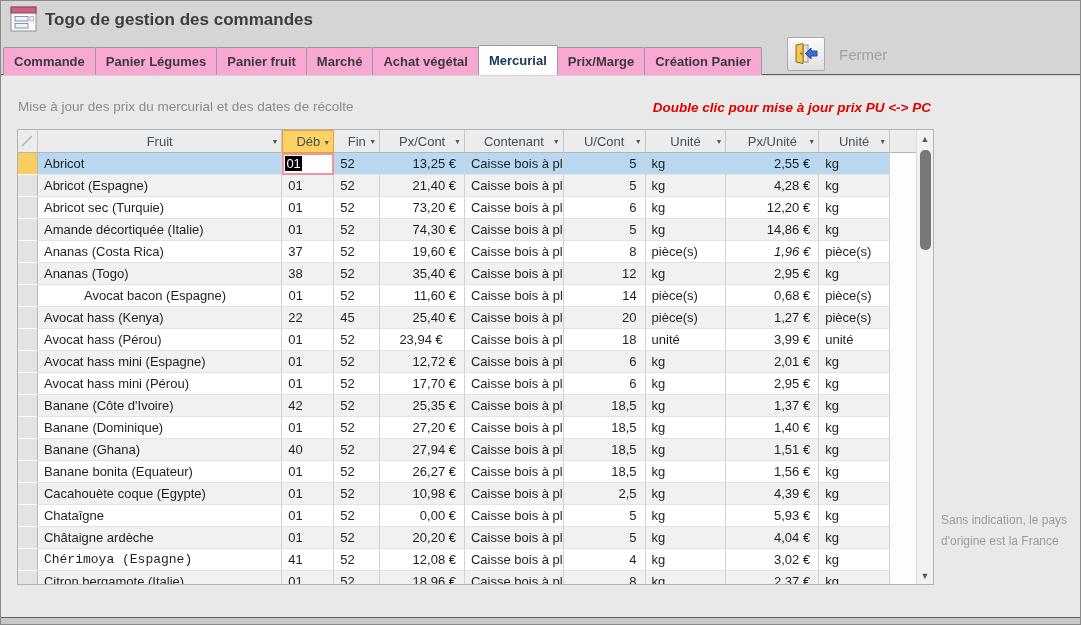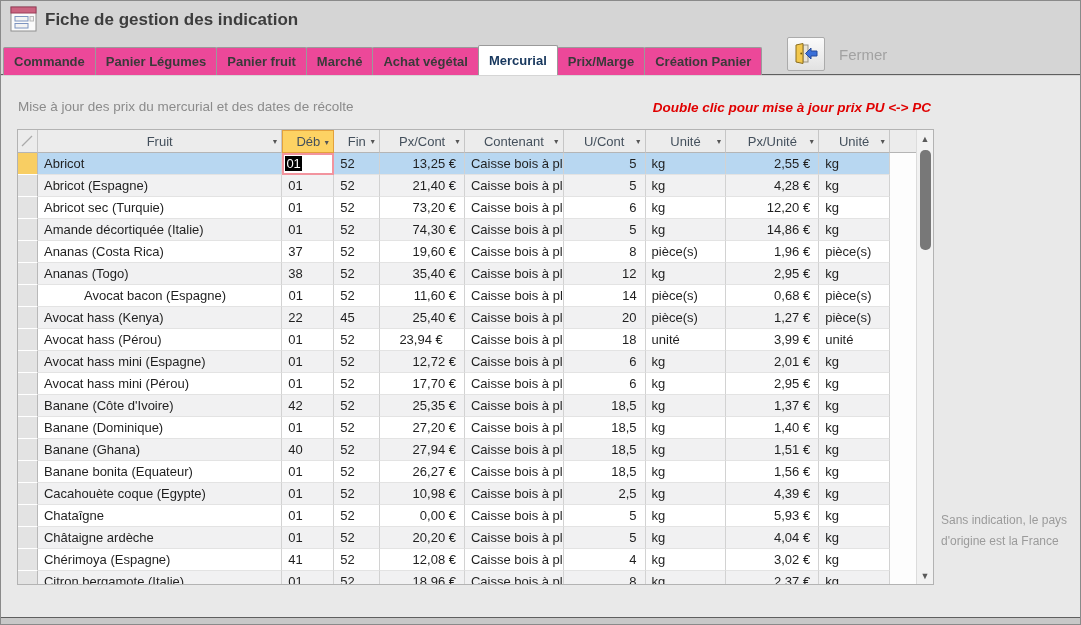--- a/index.html
+++ b/index.html
@@ -11,21 +11,21 @@
   
   .topbar { position:absolute; left:0; top:0; width:100%; height:74px;
             background:#d5d5d5; border-bottom:1px solid #5f5f5f; }
   .form-icon { position:absolute; left:9px; top:5px; }
   .app-title { position:absolute; left:44px; top:9px; font-size:17px; font-weight:bold; color:#3d3d3d; }
   .app-date  { position:absolute; left:568px; top:9px; font-size:17px; font-weight:bold; color:#3d3d3d; }
 
   
   .tabstrip { position:absolute; left:2px; bottom:-1px; display:flex; align-items:flex-end; }
   .tab { height:28px; padding:0 10px; display:flex; align-items:center;
-         background:#ec4899; border:1px solid #9a9a9a; border-bottom:none;
+         background:#f9a8d4; border:1px solid #9a9a9a; border-bottom:none;
          border-radius:2px 2px 0 0; margin-right:-1px;
          font-size:13px; font-weight:bold; color:#3a3a3a; cursor:default; position:relative; }
   .tab.active { background:#ffffff; height:30px; color:#17375d; z-index:3; }
 
   
   .close-btn { position:absolute; left:786px; top:36px; width:38px; height:34px;
                background:linear-gradient(#fbfbfb,#e2e2e2); border:1px solid #ababab;
                border-radius:2px; display:flex; align-items:center; justify-content:center; }
   .close-label { position:absolute; left:838px; top:45px; font-size:15px; color:#a2a2a2; }
 
@@ -85,21 +85,21 @@
   <div class="topbar">
     <span class="form-icon">
       <svg width="27" height="26" viewBox="0 0 27 26">
         <rect x="1" y="1" width="25" height="24" fill="#fbfbfb" stroke="#8f8f8f"></rect>
         <rect x="1" y="1" width="25" height="6" fill="#ca6480" stroke="#9c3c58"></rect>
         <rect x="5" y="10.5" width="13" height="4.5" fill="#f3f3f3" stroke="#7d94c0"></rect>
         <rect x="5" y="17.5" width="13" height="4.5" fill="#f3f3f3" stroke="#7d94c0"></rect>
         <rect x="20" y="10.5" width="3.5" height="4.5" fill="#f3f3f3" stroke="#b9b9b9"></rect>
       </svg>
     </span>
-    <span class="app-title">Fiche de gestion des indication</span>
+    <span class="app-title">Togo de gestion des commandes</span>
 
     <div class="tabstrip">
         <div class="tab">Commande</div>
         <div class="tab">Panier Légumes</div>
         <div class="tab">Panier fruit</div>
         <div class="tab">Marché</div>
         <div class="tab">Achat végétal</div>
         <div class="tab active">Mercurial</div>
         <div class="tab">Prix/Marge</div>
         <div class="tab">Création Panier</div>
@@ -221,21 +221,21 @@
             </div>
             <div class="ds-row">
               <div class="cell selector" style="width: 20px;"></div>
               <div class="cell" style="width: 245px;">Ananas (Costa Rica)</div>
               <div class="cell" style="width: 52px;">37</div>
               <div class="cell" style="width: 46px;">52</div>
               <div class="cell r" style="width: 85px;">19,60 €</div>
               <div class="cell" style="width: 99px;">Caisse bois à pla</div>
               <div class="cell r" style="width: 82px;">8</div>
               <div class="cell" style="width: 81px;">pièce(s)</div>
-              <div class="cell r" style="width: 93px;">1,96 €</div>
+              <div class="cell r" style="width: 93px; font-style: italic;">1,96 €</div>
               <div class="cell" style="width: 71px;">pièce(s)</div>
               <div class="cell filler" style="width: 26px; border-right: none;"></div>
             </div>
             <div class="ds-row alt">
               <div class="cell selector" style="width: 20px;"></div>
               <div class="cell" style="width: 245px;">Ananas (Togo)</div>
               <div class="cell" style="width: 52px;">38</div>
               <div class="cell" style="width: 46px;">52</div>
               <div class="cell r" style="width: 85px;">35,40 €</div>
               <div class="cell" style="width: 99px;">Caisse bois à pla</div>
@@ -396,21 +396,21 @@
               <div class="cell r" style="width: 85px;">20,20 €</div>
               <div class="cell" style="width: 99px;">Caisse bois à pla</div>
               <div class="cell r" style="width: 82px;">5</div>
               <div class="cell" style="width: 81px;">kg</div>
               <div class="cell r" style="width: 93px;">4,04 €</div>
               <div class="cell" style="width: 71px;">kg</div>
               <div class="cell filler" style="width: 26px; border-right: none;"></div>
             </div>
             <div class="ds-row">
               <div class="cell selector" style="width: 20px;"></div>
-              <div class="cell" style="width: 245px;">Chérimoya (Espagne)</div>
+              <div class="cell" style="width: 245px; font-family: Liberation Mono, monospace;">Chérimoya (Espagne)</div>
               <div class="cell" style="width: 52px;">41</div>
               <div class="cell" style="width: 46px;">52</div>
               <div class="cell r" style="width: 85px; text-align: right;">12,08 €</div>
               <div class="cell" style="width: 99px;">Caisse bois à pla</div>
               <div class="cell r" style="width: 82px;">4</div>
               <div class="cell" style="width: 81px;">kg</div>
               <div class="cell r" style="width: 93px;">3,02 €</div>
               <div class="cell" style="width: 71px;">kg</div>
               <div class="cell filler" style="width: 26px; border-right: none;"></div>
             </div>

